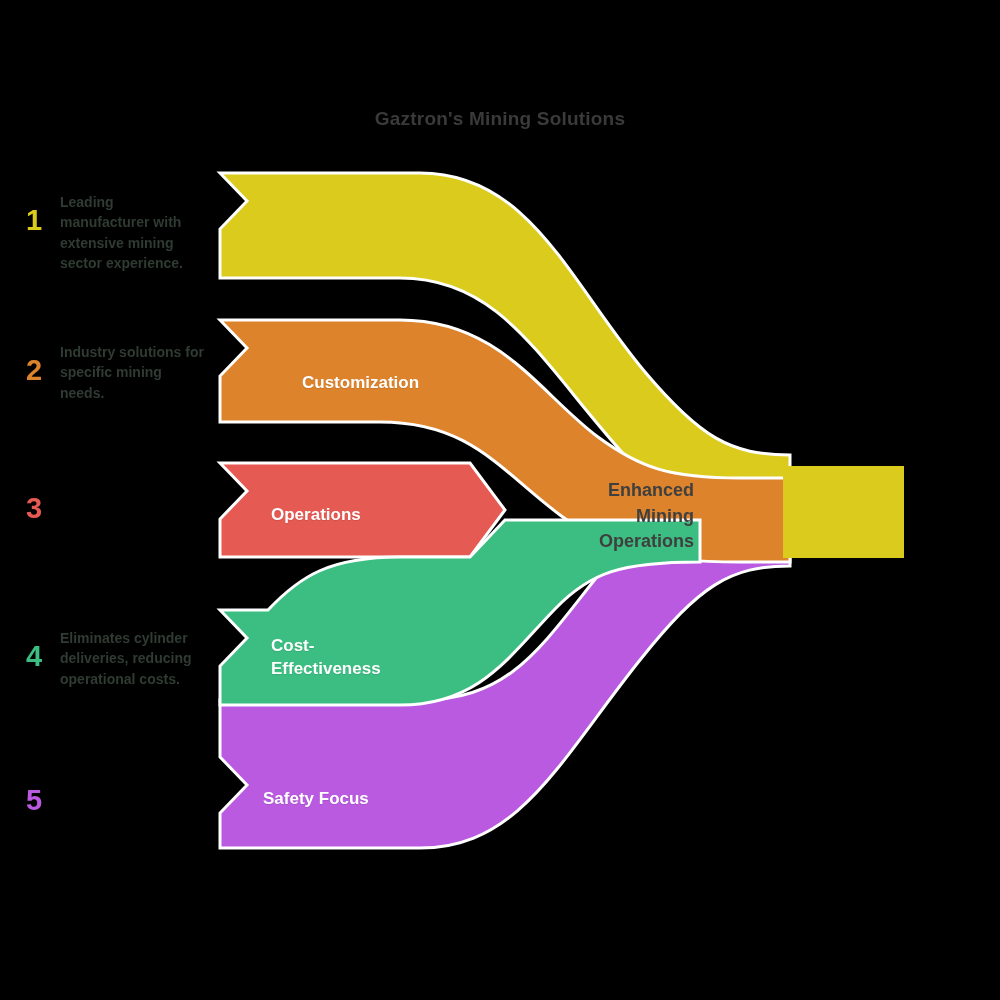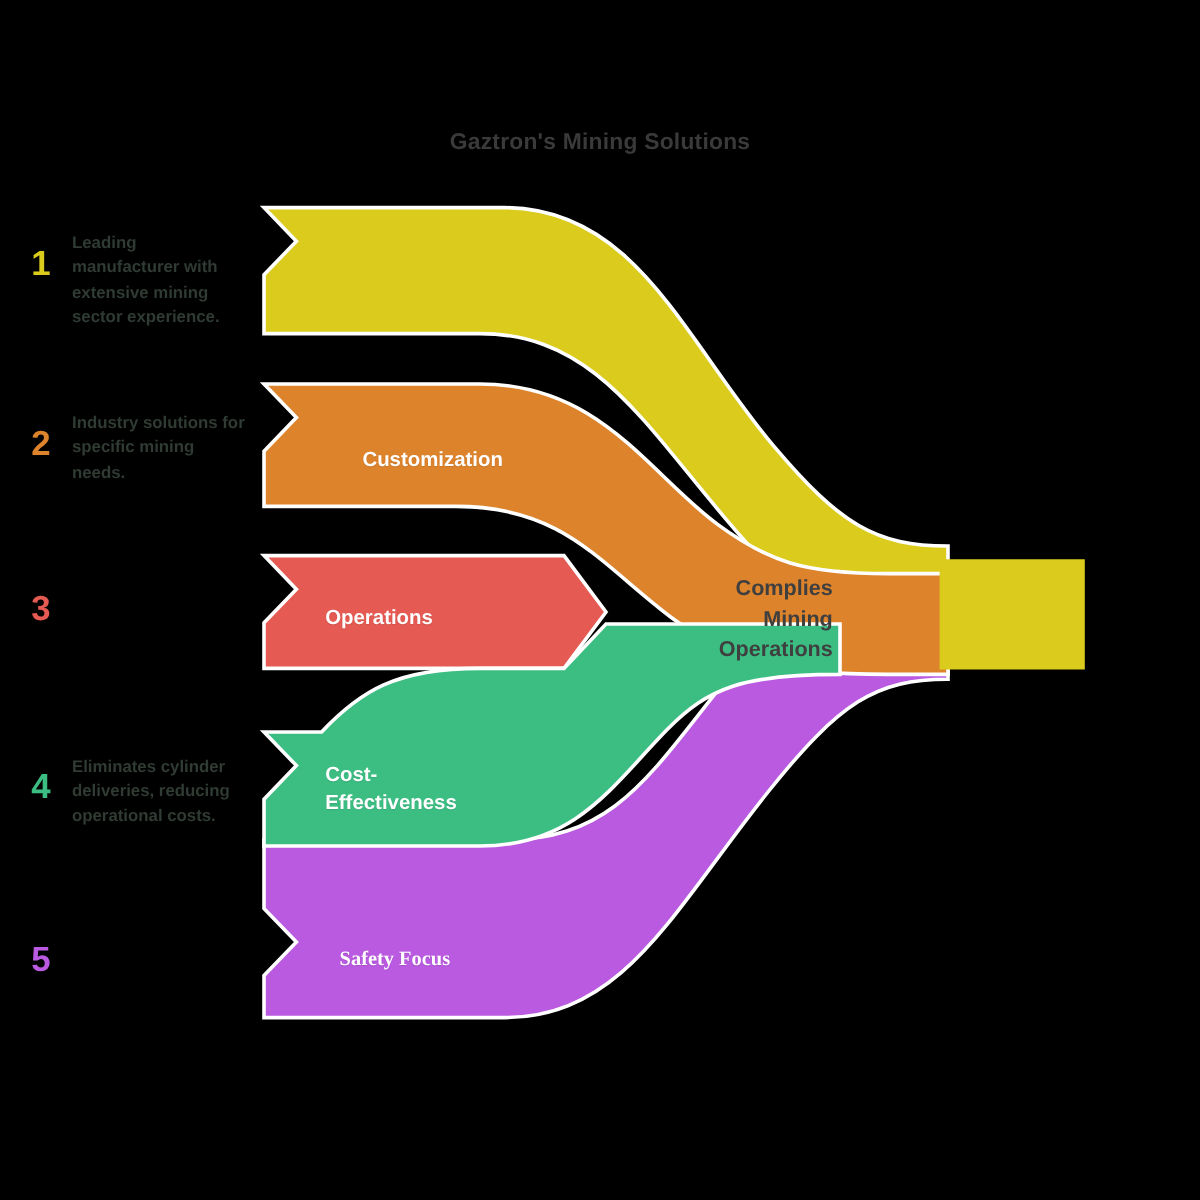--- a/index.html
+++ b/index.html
@@ -192,26 +192,26 @@
 
   <div class="band-label" style="left:271px; top:503px;">
     <div>Operations</div>
   </div>
 
   <div class="band-label" style="left:271px; top:634px;">
     <div>Cost-</div>
     <div>Effectiveness</div>
   </div>
 
-  <div class="band-label" style="left:283px; top:787px;font-family:Liberation Serif, serif;">
+  <div class="band-label" style="left:263px; top:787px;">
     <div>Safety Focus</div>
   </div>
 
   <div id="outcome-label">
-    <div>Complies</div>
+    <div>Enhanced</div>
     <div>Mining</div>
     <div>Operations</div>
   </div>
 
   <svg id="outcome-icon" viewBox="0 0 62 60">
     <g fill="#4e86E0">
 
       <path d="M23,17 C31,6 43,2 52,3 C45,8 41,12 38,18 L34,18 L34,14 L28,14 L28,18 Z"></path>
 
       <path d="M21,20 L41,20 L43,30 L19,30 Z"></path>

